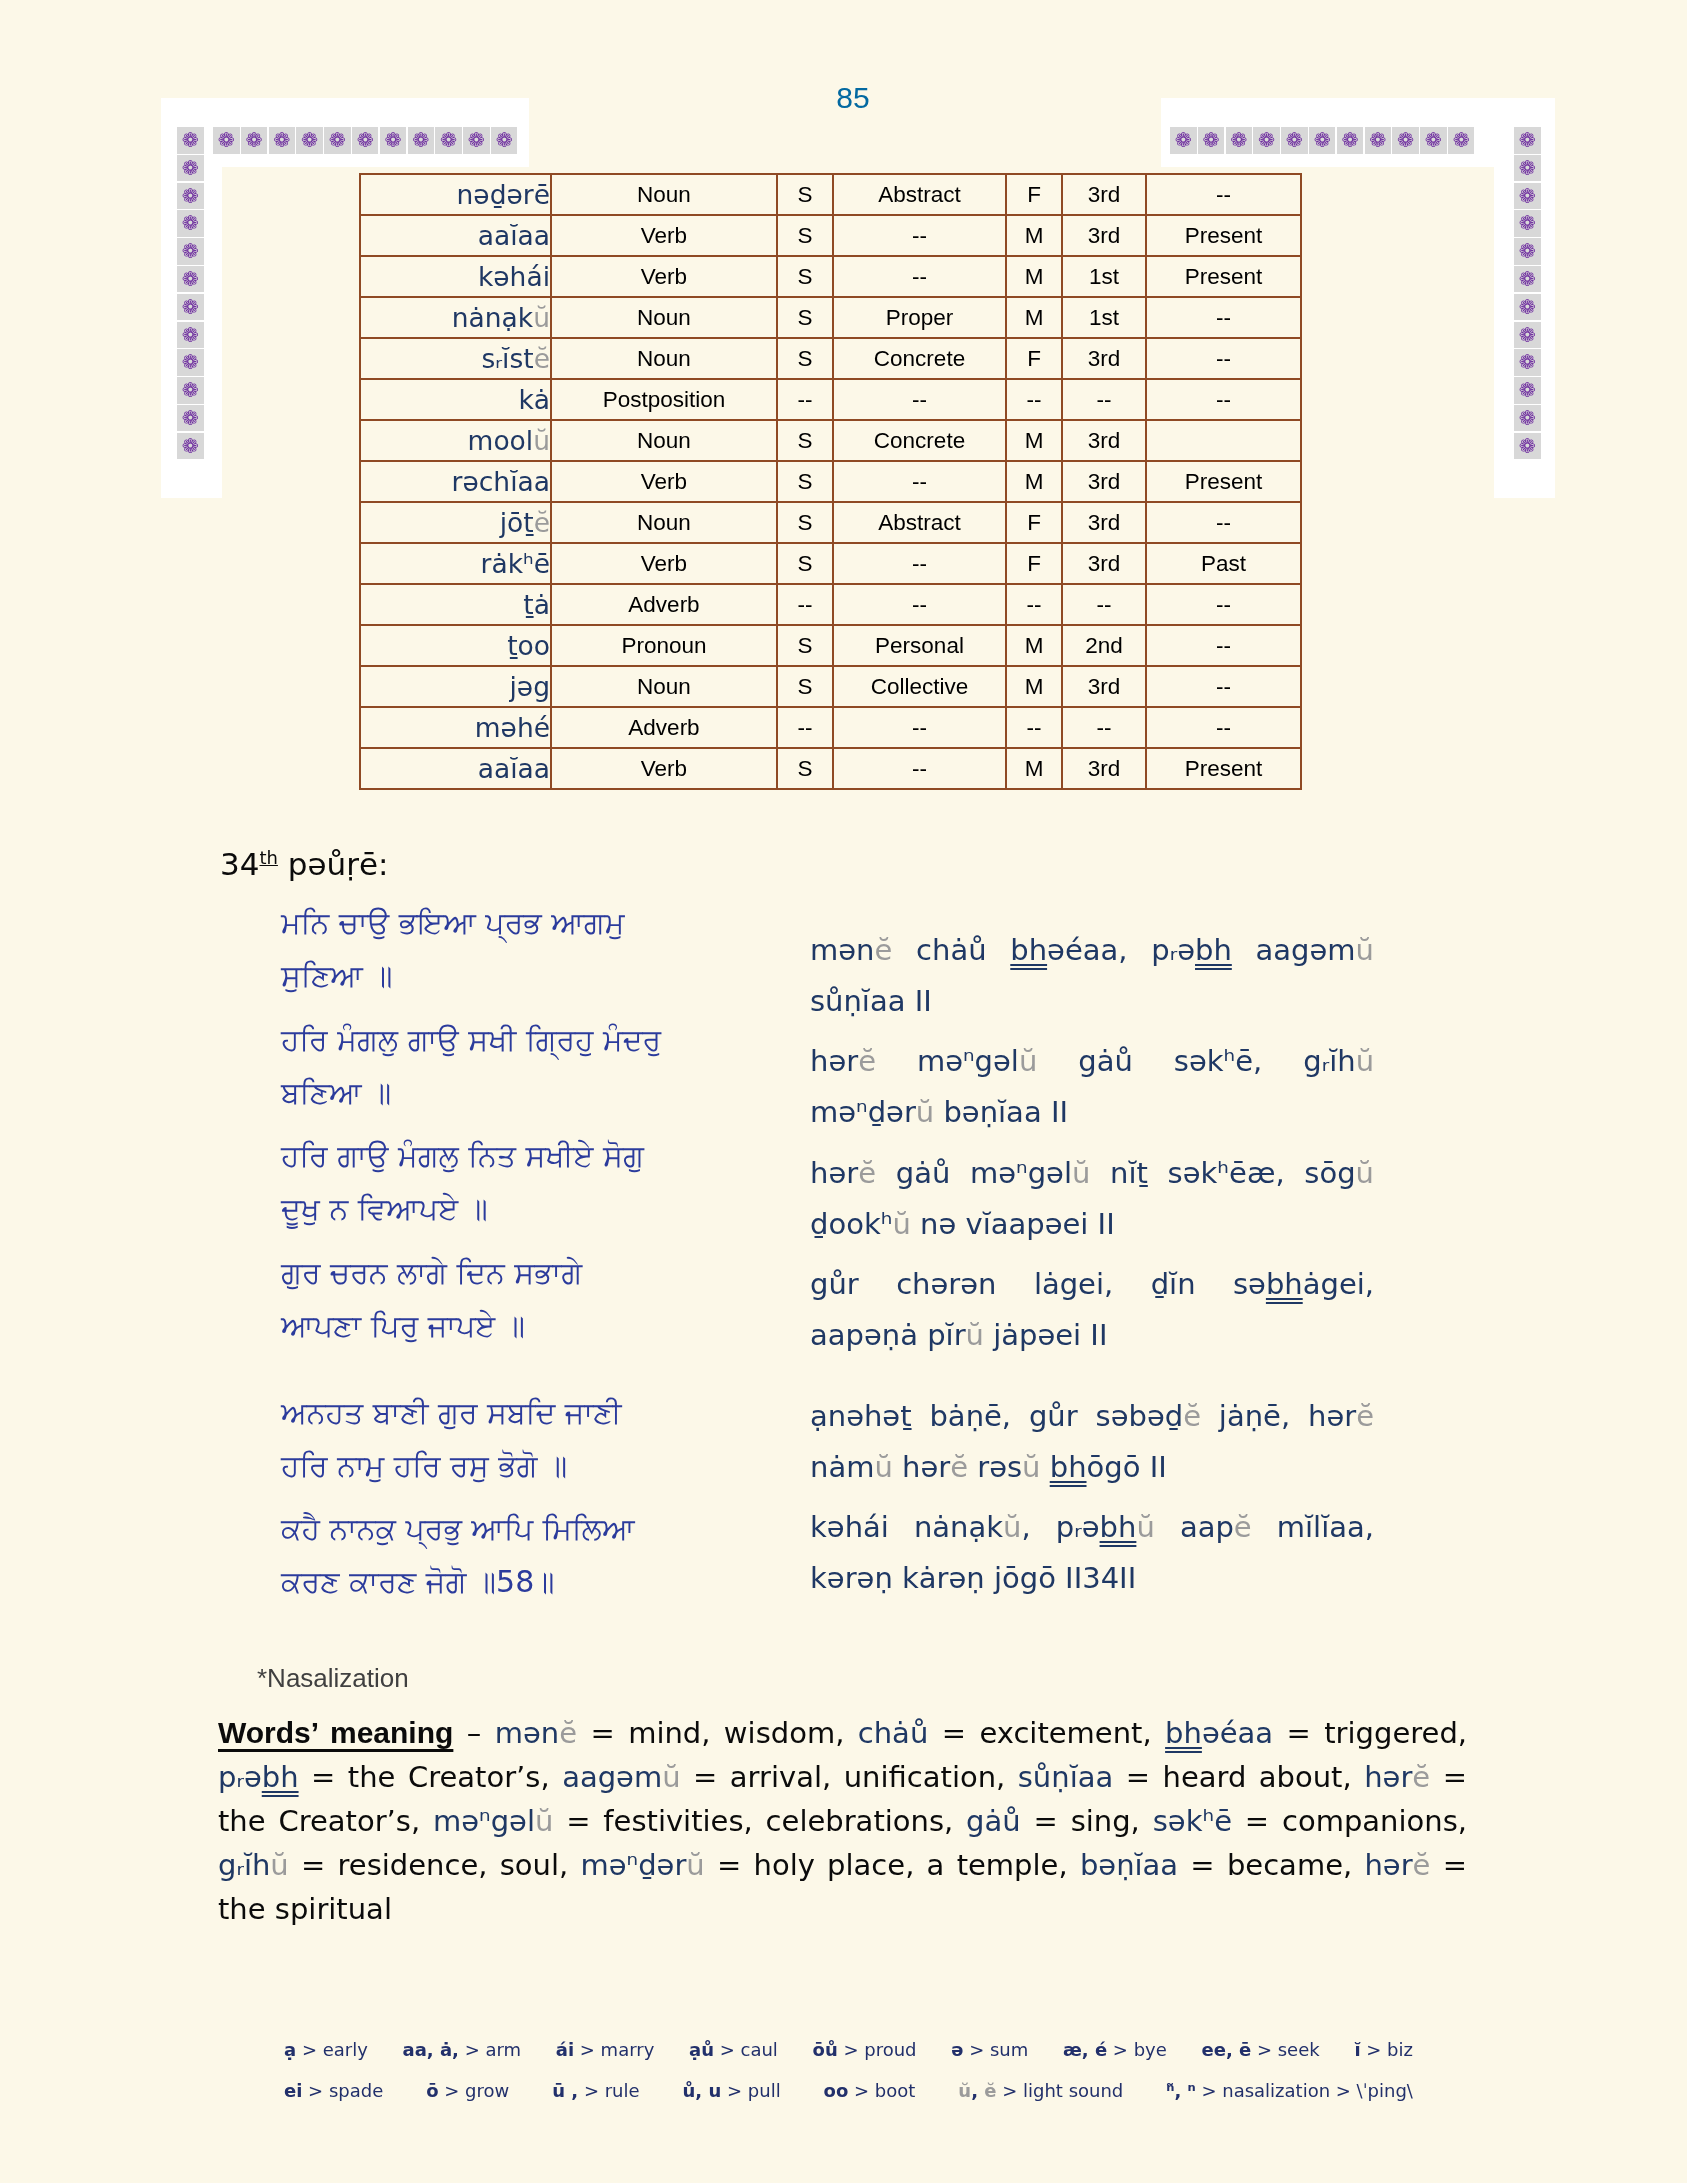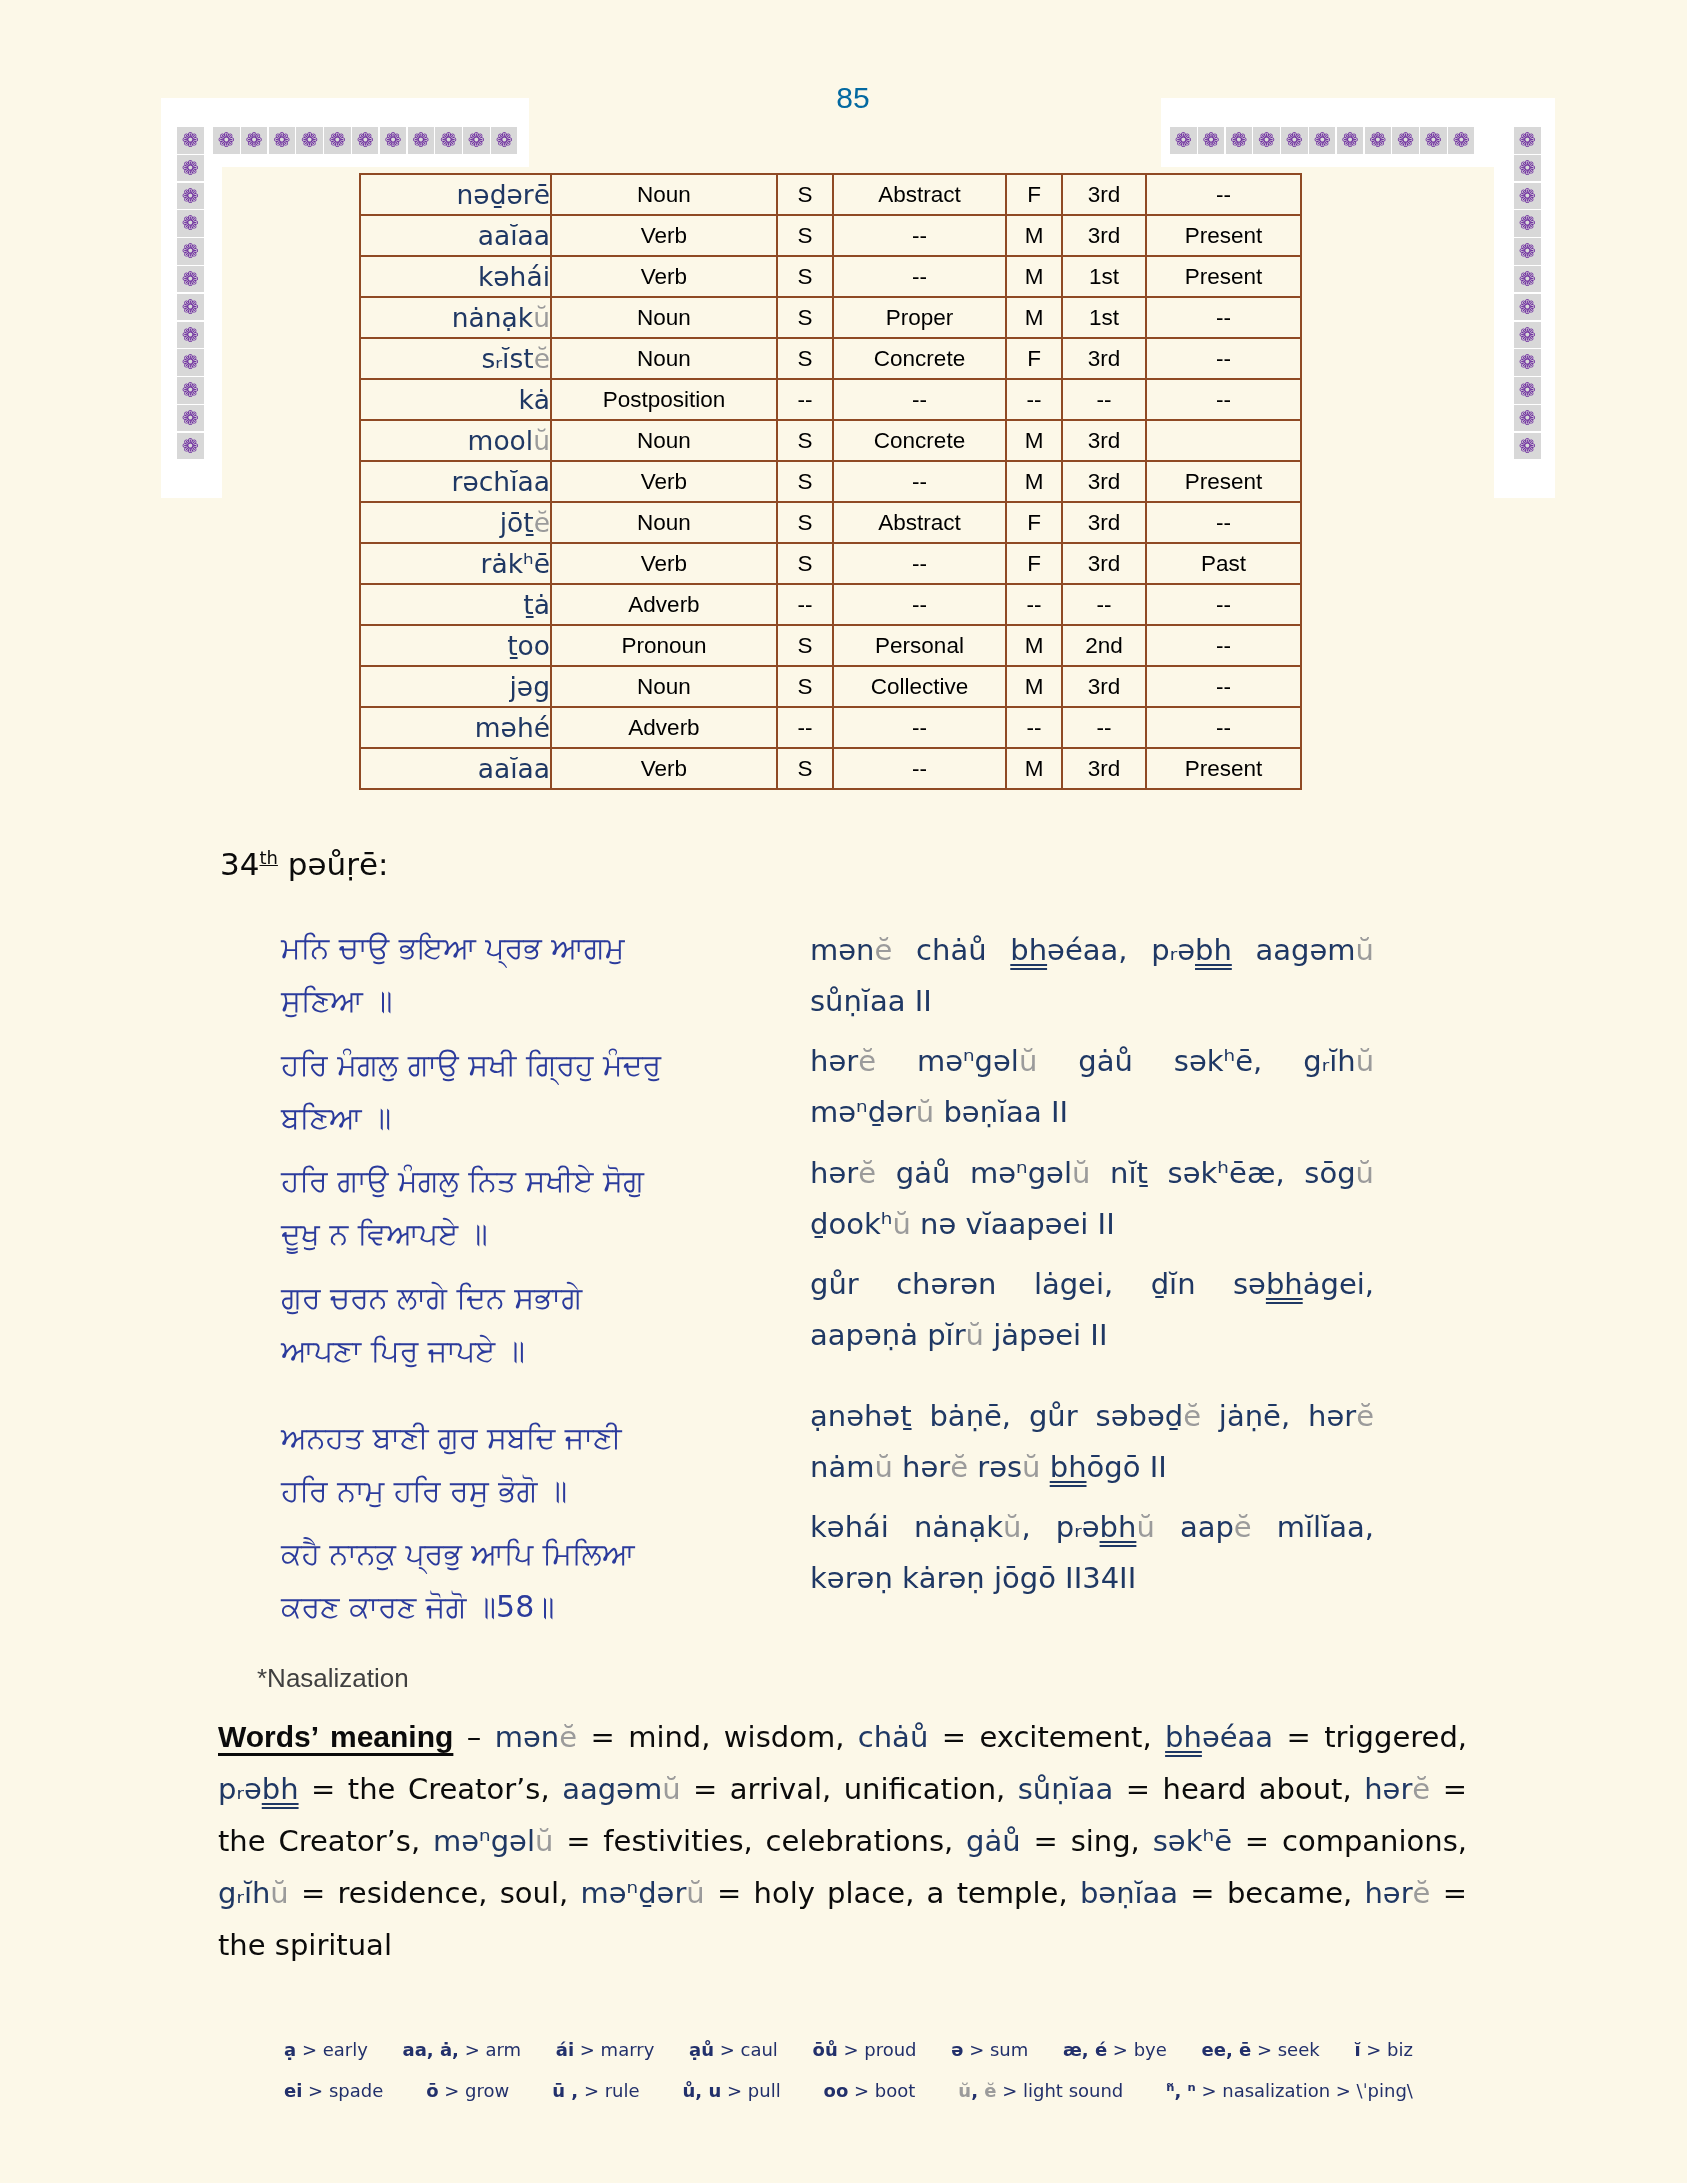--- a/index.html
+++ b/index.html
@@ -46,21 +46,21 @@
   td.c-g{width:54px;} td.c-p{width:82px;} td.c-t{width:153px;}
   .posNavy{color:#2F2C6B;}
   
   .heading{
     position:absolute;left:220px;top:846px;
     font:400 31px "DejaVu Sans",sans-serif;color:#0b0b0b;
   }
   .heading sup{font-size:18px;text-decoration:underline;}
   
   .gurmukhi{
-    position:absolute;left:281px;top:921px;width:410px;
+    position:absolute;left:281px;top:896px;width:410px;
     font-size:30px;line-height:53px;color:#2B3B9C;
     font-family:"DejaVu Sans",sans-serif;
   }
   .gurmukhi .ggrp{margin:0 0 10.6px 0;}
   .gurmukhi .ggrp.gap{margin-top:34px;}
   .translit{
     position:absolute;left:810px;top:925px;width:564px;
     font-size:29px;line-height:51px;color:#1F3864;
     font-family:"DejaVu Sans",sans-serif;text-align:justify;
   }
@@ -70,21 +70,21 @@
   .lt{color:#9B9B9B;}
   .ubh{text-decoration:underline double;text-underline-offset:4px;}
   
   .nasal{
     position:absolute;left:257px;top:1663px;
     font:400 26px "Liberation Sans",sans-serif;color:#404040;
   }
   
   .meaning{
     position:absolute;left:218px;top:1711px;width:1249px;
-    font-size:29px;line-height:52px;text-align:justify;
+    font-size:29px;line-height:44px;text-align:justify;
     font-family:"DejaVu Sans",sans-serif;color:#0b0b0b;
   }
   .meaning .head{
     font-weight:bold;text-decoration:underline;
     text-decoration-thickness:2.6px;text-underline-offset:6px;
     font-family:"Liberation Sans",sans-serif;font-size:30px;
   }
   .meaning .term{color:#1F3864;}
   
   .guide{

